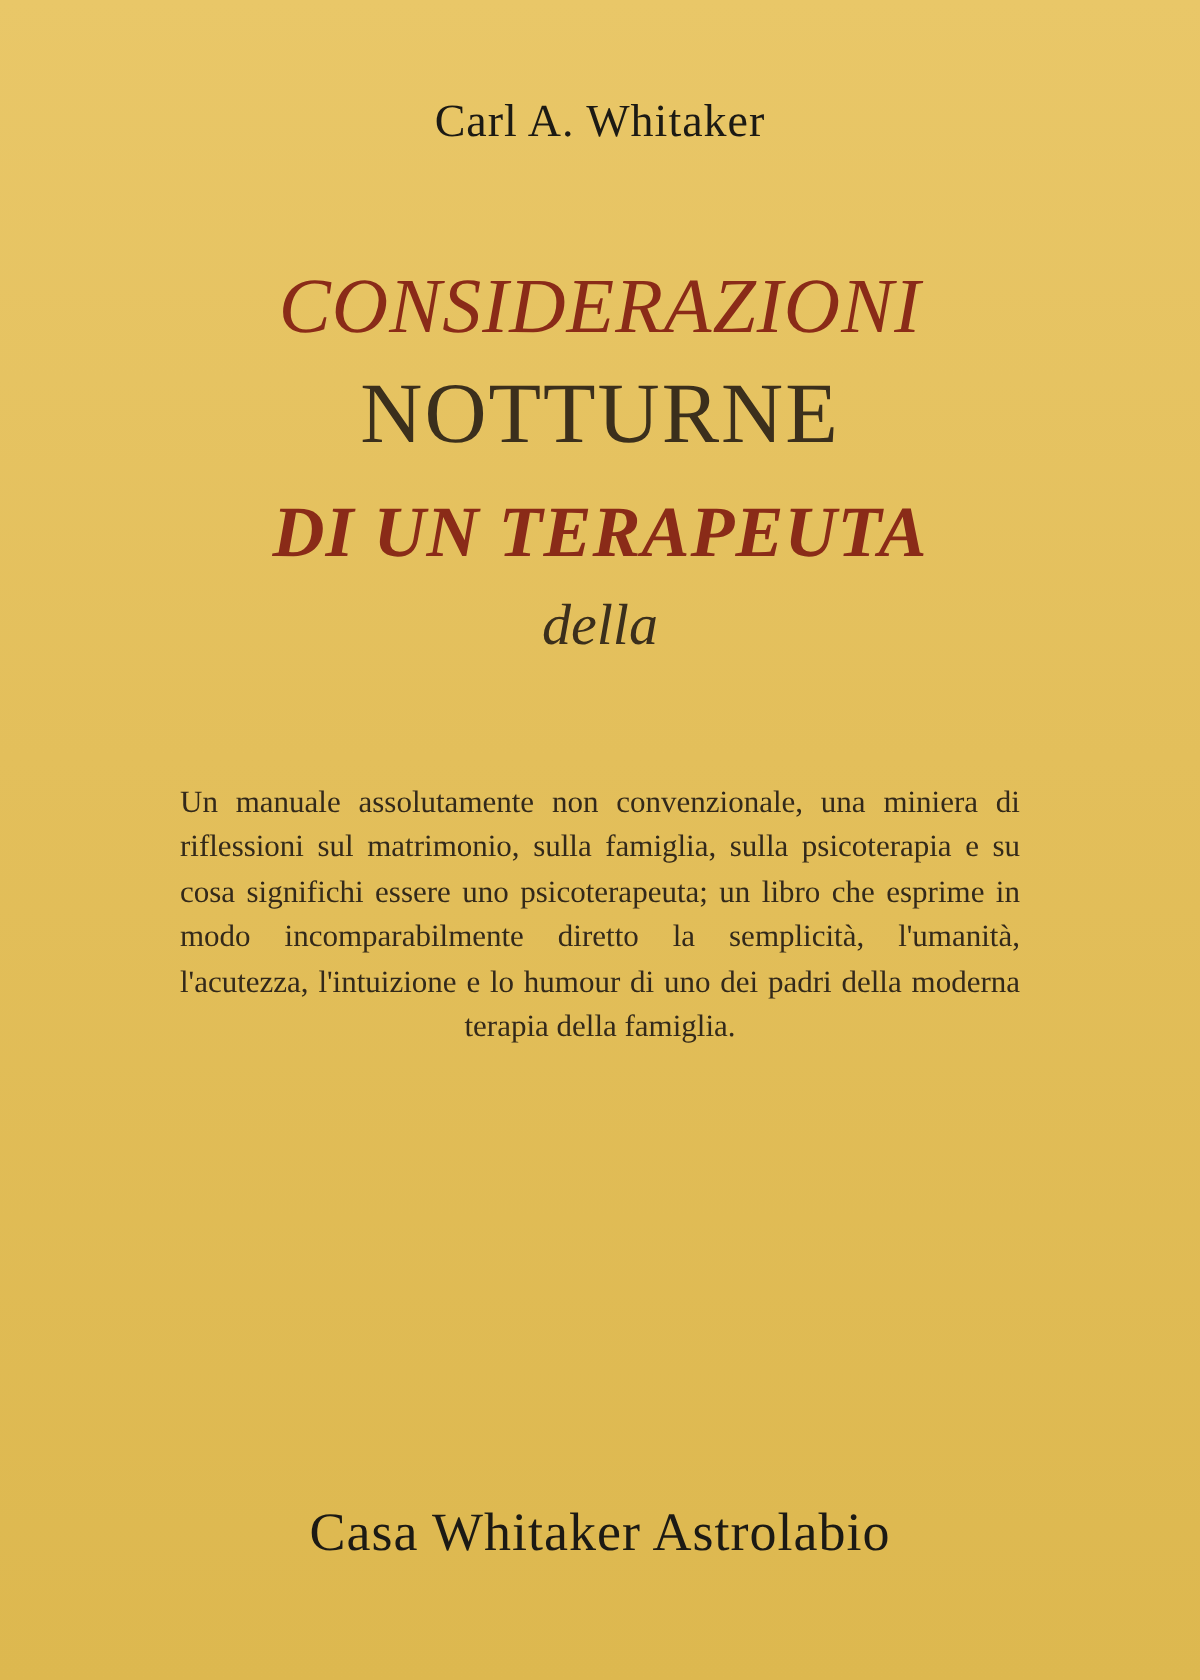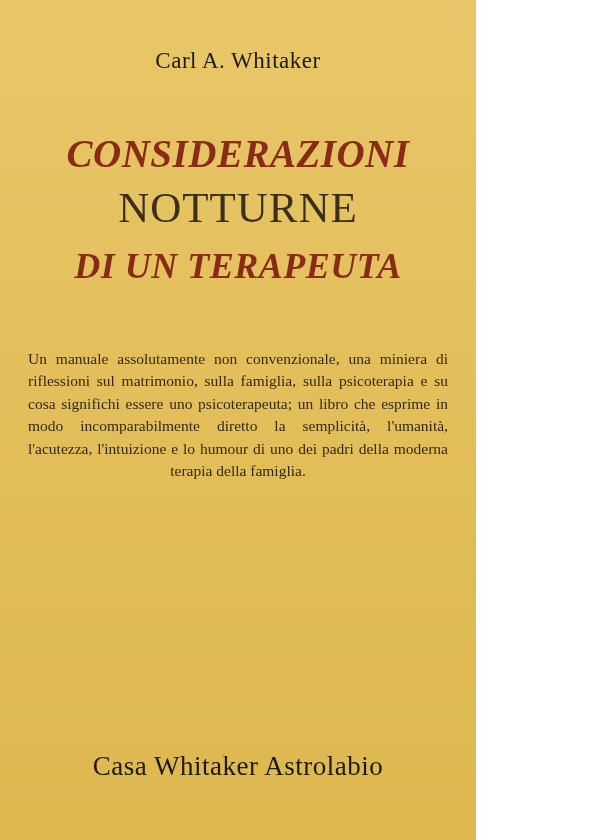--- a/index.html
+++ b/index.html
@@ -7,21 +7,21 @@
     padding: 0;
   }
   body {
     width: 600px;
     height: 840px;
     background: #ffffff;
     font-family: "Liberation Serif", serif;
   }
   .cover {
     position: relative;
-    width: 476px;
+    width: 600px;
     height: 840px;
     background: #e5c15f;
     background: linear-gradient(180deg, #e9c768 0%, #e3bf5b 45%, #ddb84f 100%);
     box-sizing: border-box;
     padding: 0 60px;
     overflow: hidden;
     display: flex;
     flex-direction: column;
     align-items: center;
   }
@@ -36,21 +36,21 @@
   }
 
   .title-block {
     margin-top: 60px;
     width: 100%;
     text-align: center;
   }
   .t-line1 {
     font-size: 39px;
     font-style: italic;
-    font-weight: bold;
+    font-weight: normal;
     color: #8a2b18;
     letter-spacing: 0.5px;
     line-height: 1.05;
     font-family: "Liberation Serif", serif;
   }
   .t-line2 {
     font-size: 43px;
     color: #3b2f1c;
     letter-spacing: 1px;
     line-height: 1.25;
@@ -127,20 +127,21 @@
 <body>
 
 <div class="cover">
 
   <div class="author">Carl A. Whitaker</div>
 
   <div class="title-block">
     <div class="t-line1">CONSIDERAZIONI</div>
     <div class="t-line2">NOTTURNE</div>
     <div class="t-line3">DI UN TERAPEUTA</div>
+    <div class="t-line4">della</div>
   </div>
 
 
   <div class="blurb">Un manuale assolutamente non convenzionale, una miniera di riflessioni sul matrimonio, sulla famiglia, sulla psicoterapia e su cosa significhi essere uno psicoterapeuta; un libro che esprime in modo incomparabilmente diretto la semplicità, l'umanità, l'acutezza, l'intuizione e lo humour di uno dei padri della moderna terapia della famiglia.</div>
 
   <div class="publisher">Casa Whitaker Astrolabio</div>
 
 </div>
 
 </body></html>

